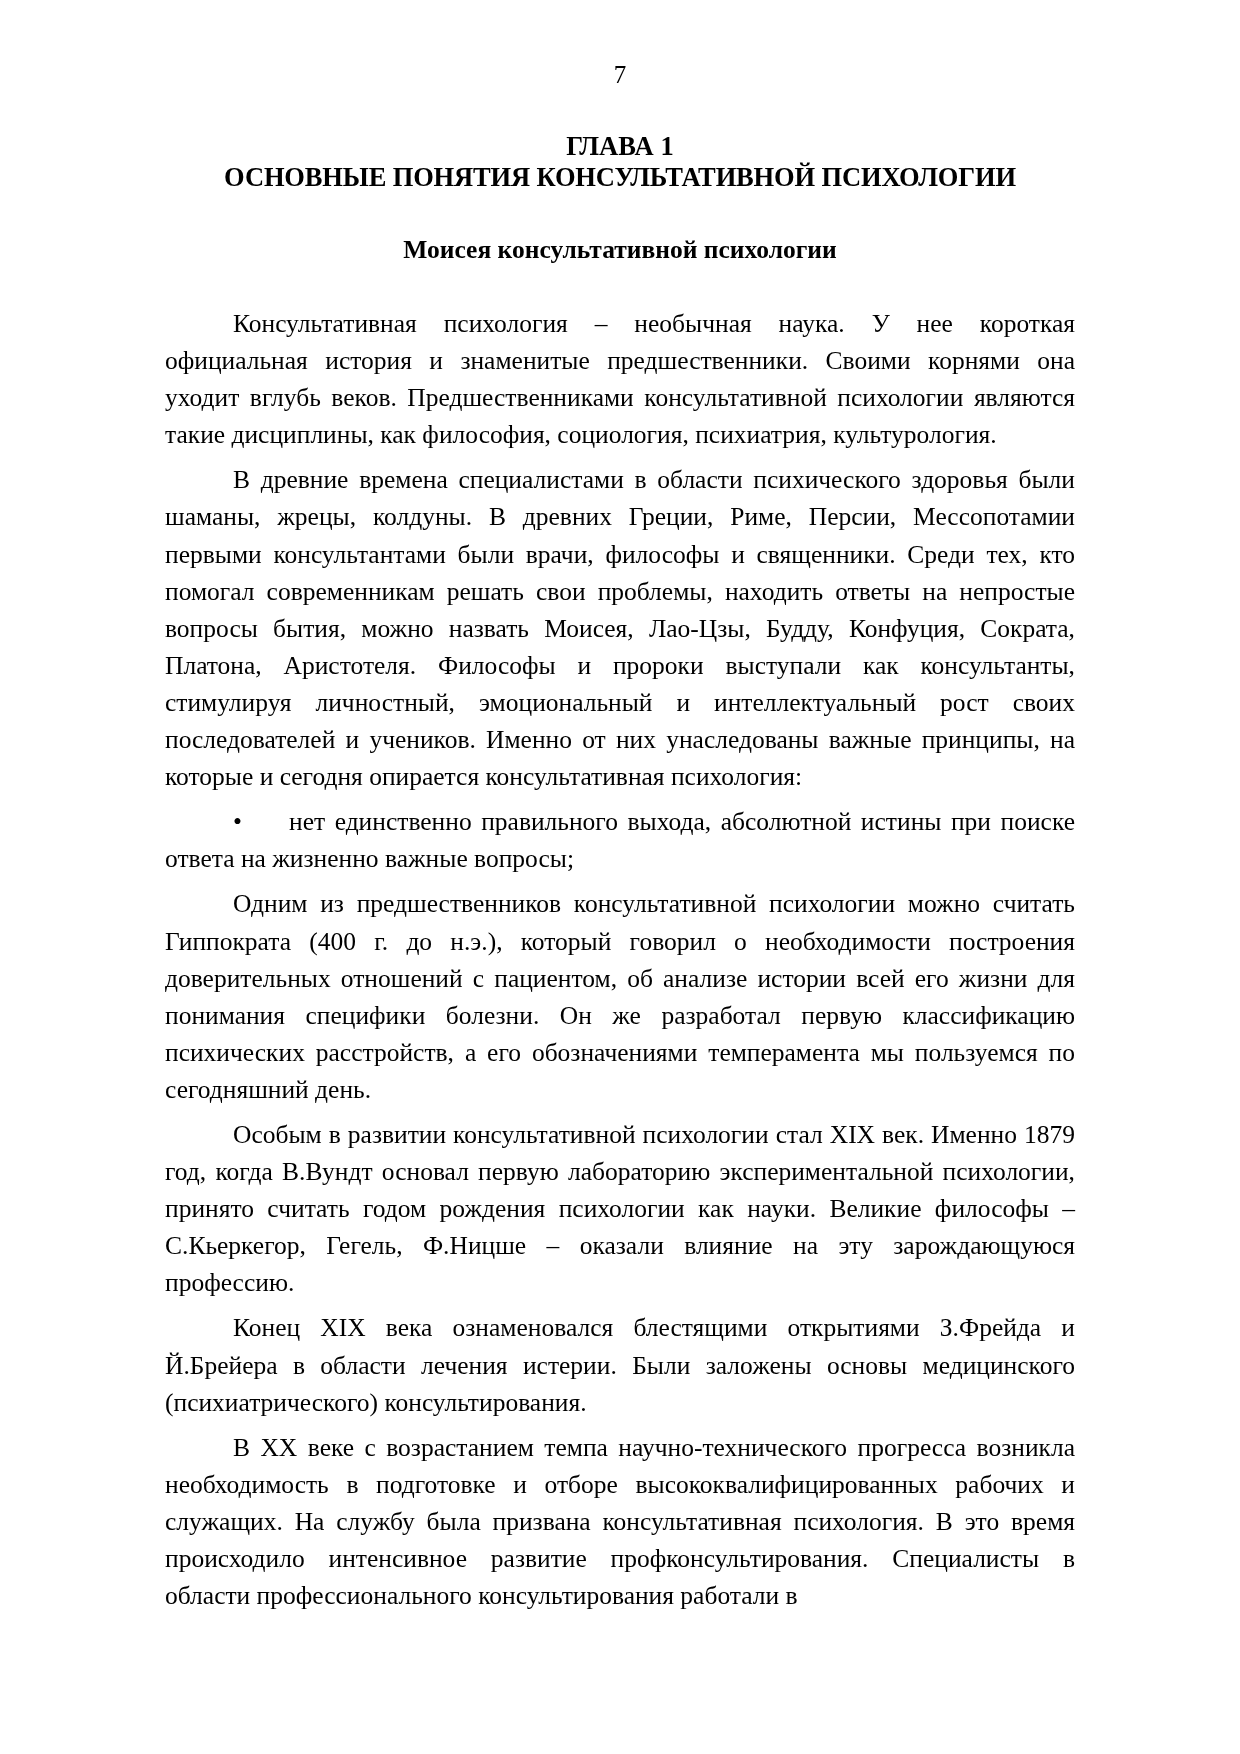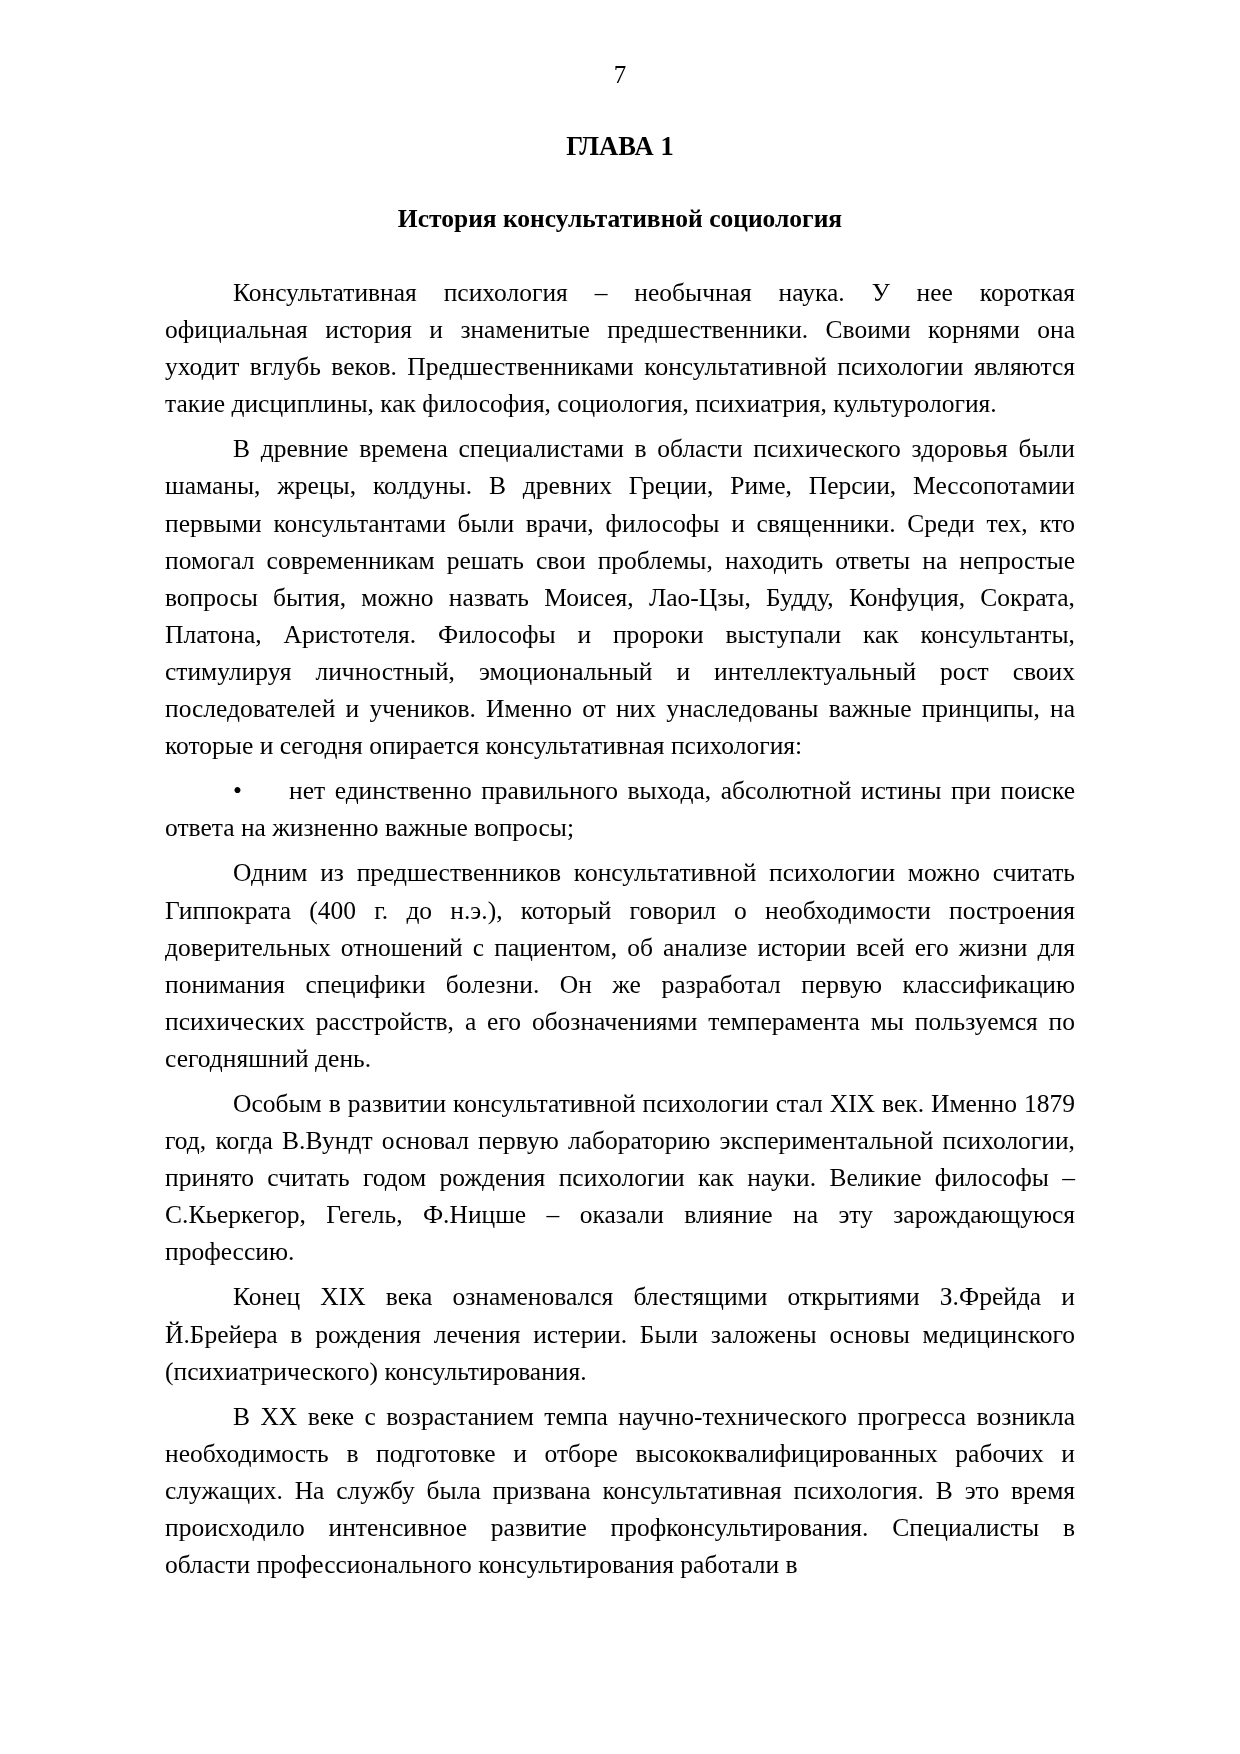--- a/index.html
+++ b/index.html
@@ -96,38 +96,39 @@
 <body>
 
 <div class="page">
 
   <div class="page-number">7</div>
 
   <div class="content">
 
     <h1 class="chapter-heading">
       <span>ГЛАВА 1</span>
+      <span class="line2">ОСНОВНЫЕ ПОНЯТИЯ КОНСУЛЬТАТИВНОЙ ПСИХОЛОГИИ</span>
     </h1>
 
-    <h2 class="section-subtitle">История консультативной социология</h2>
+    <h2 class="section-subtitle">Моисея консультативной психологии</h2>
 
     <div class="body-block">
 
       <p class="para first">Консультативная психология – необычная наука. У нее короткая официальная история и знаменитые предшественники. Своими корнями она уходит вглубь веков. Предшественниками консультативной психологии являются такие дисциплины, как философия, социология, психиатрия, культурология.</p>
 
       <p class="para">В древние времена специалистами в области психического здоровья были шаманы, жрецы, колдуны. В древних Греции, Риме, Персии, Мессопотамии первыми консультантами были врачи, философы и священники. Среди тех, кто помогал  современникам решать свои проблемы, находить ответы на непростые вопросы бытия, можно назвать Моисея, Лао-Цзы, Будду, Конфуция, Сократа, Платона, Аристотеля. Философы и пророки выступали как консультанты, стимулируя личностный, эмоциональный и интеллектуальный рост своих последователей и учеников. Именно от них унаследованы важные принципы, на которые и сегодня опирается консультативная психология:</p>
 
       <p class="bullet-item">
         <span class="bullet-glyph">•</span><span class="bullet-gap"></span><span>нет единственно правильного выхода, абсолютной истины при поиске ответа на жизненно важные вопросы;</span>
       </p>
 
 
       <p class="para">Одним из предшественников консультативной психологии можно считать Гиппократа (400 г. до н.э.), который говорил о необходимости построения доверительных отношений с пациентом, об анализе истории всей его жизни для понимания специфики болезни. Он же разработал первую классификацию психических расстройств, а его обозначениями темперамента мы пользуемся по сегодняшний день.</p>
 
       <p class="para">Особым в развитии консультативной психологии стал XIX век. Именно 1879 год, когда В.Вундт основал первую лабораторию экспериментальной психологии, принято считать годом рождения психологии как науки. Великие философы – С.Кьеркегор, Гегель, Ф.Ницше – оказали влияние на эту зарождающуюся профессию.</p>
 
-      <p class="para">Конец XIX века ознаменовался блестящими открытиями З.Фрейда и Й.Брейера в рождения лечения истерии. Были заложены основы медицинского (психиатрического) консультирования.</p>
+      <p class="para">Конец XIX века ознаменовался блестящими открытиями З.Фрейда и Й.Брейера в области лечения истерии. Были заложены основы медицинского (психиатрического) консультирования.</p>
 
       <p class="para">В XX веке с возрастанием темпа научно-технического прогресса возникла необходимость в подготовке и отборе высококвалифицированных рабочих и служащих. На службу была призвана консультативная психология. В это время происходило интенсивное развитие профконсультирования. Специалисты в области профессионального консультирования работали в</p>
 
     </div>
   </div>
 </div>
 
 </body></html>

